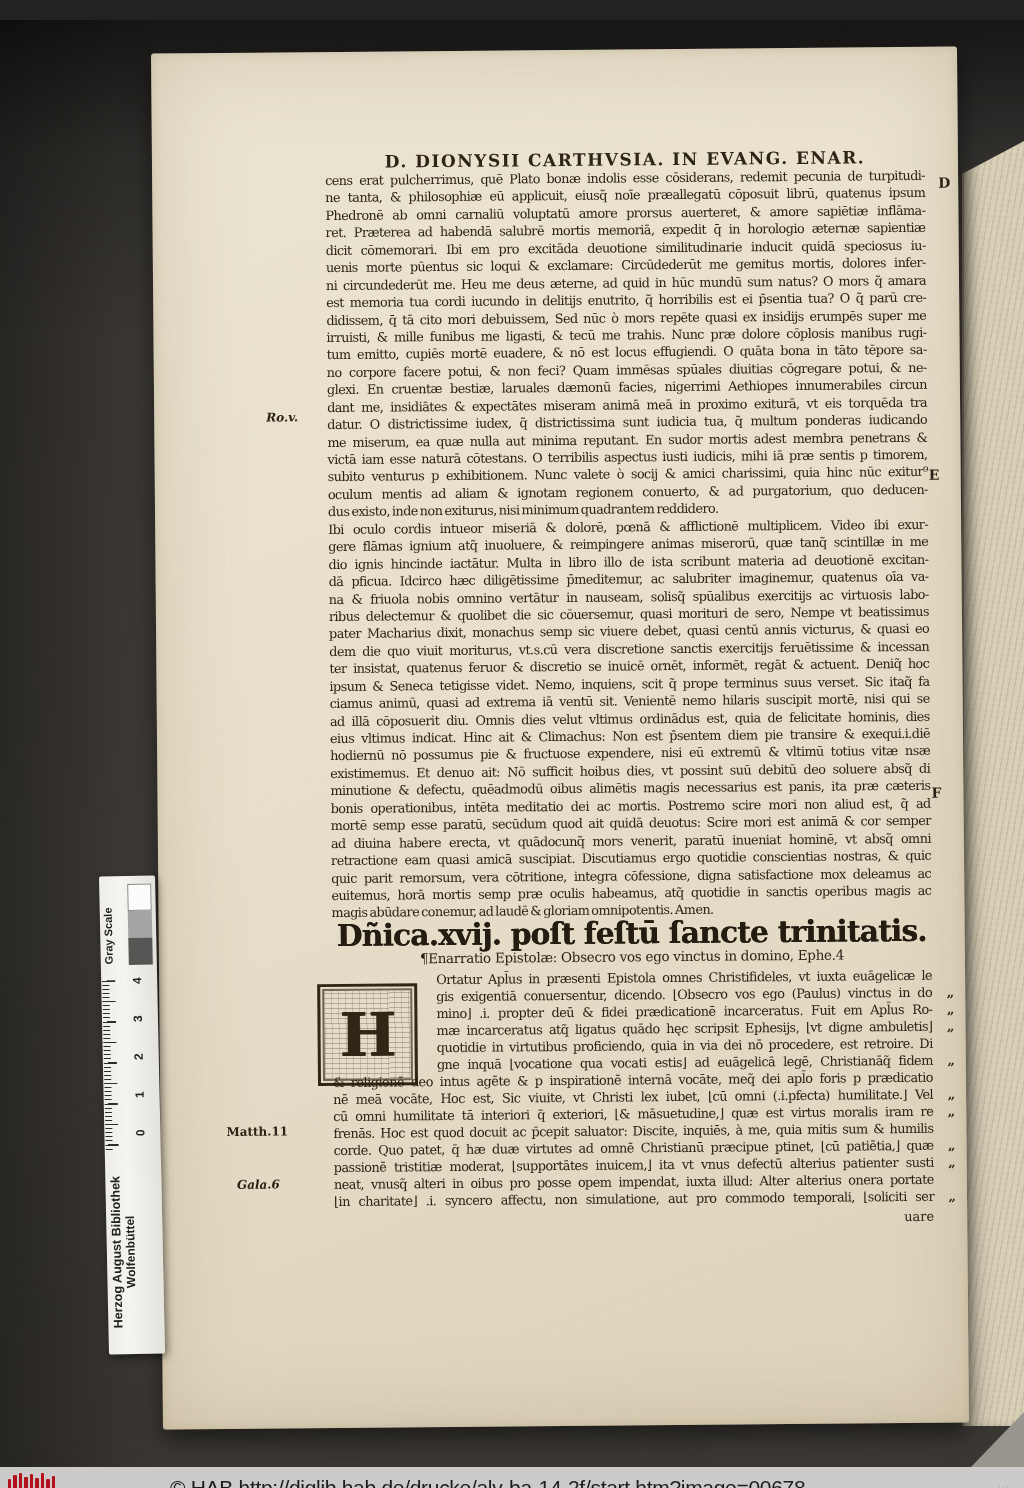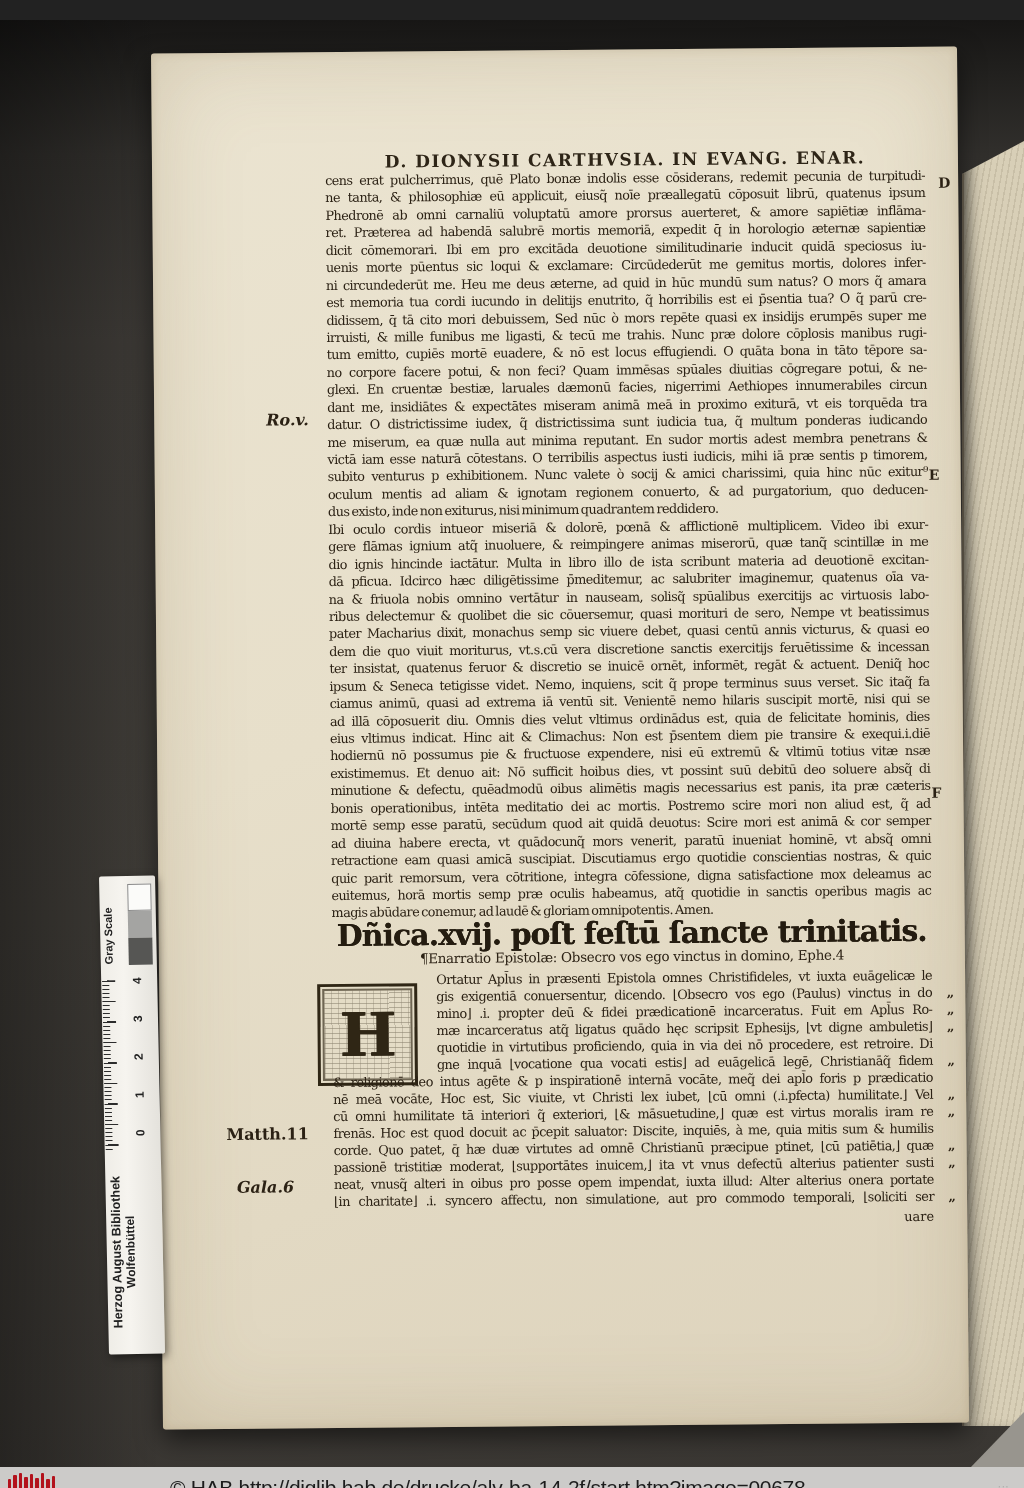--- a/index.html
+++ b/index.html
@@ -49,21 +49,21 @@
   .woodcut{position:absolute;left:158px;top:932px;width:100px;height:102px;
     border:3px solid #2f2615;background:#e4dcc6;box-sizing:border-box;
     box-shadow:inset 0 0 0 2px #e4dcc6,inset 0 0 0 4px rgba(47,38,21,.65);}
   .woodcut::before{content:"";position:absolute;inset:4px;opacity:.5;
     background:repeating-linear-gradient(0deg,rgba(47,38,21,.55) 0 1px,rgba(0,0,0,0) 1px 5px),
                repeating-linear-gradient(90deg,rgba(47,38,21,.35) 0 1px,rgba(0,0,0,0) 1px 7px);}
   .woodcut .glyph{position:absolute;inset:0;display:flex;align-items:center;justify-content:center;
     font-size:60px;font-weight:800;color:#2f2615;text-shadow:1px 0 0 #2f2615;}
 
   
-  .mnote{position:absolute;font-size:16px;font-weight:700;color:#2b2114;white-space:nowrap;}
+  .mnote{position:absolute;font-size:12px;font-weight:700;color:#2b2114;white-space:nowrap;}
   .mn-d{left:786px;top:128px;font-size:14px;}
   .mn-e{left:774px;top:420px;font-size:14px;}
   .mn-f{left:774px;top:738px;font-size:14px;}
   .mn-ro{left:112px;top:358px;font-style:italic;}
   .mn-matth{left:66px;top:1072px;}
   .mn-gala{left:76px;top:1125px;font-style:italic;text-align:right;}
   .catchword{position:absolute;left:173px;top:1162px;width:600px;text-align:right;
     font-size:13px;color:#2b2114;}
 
   

